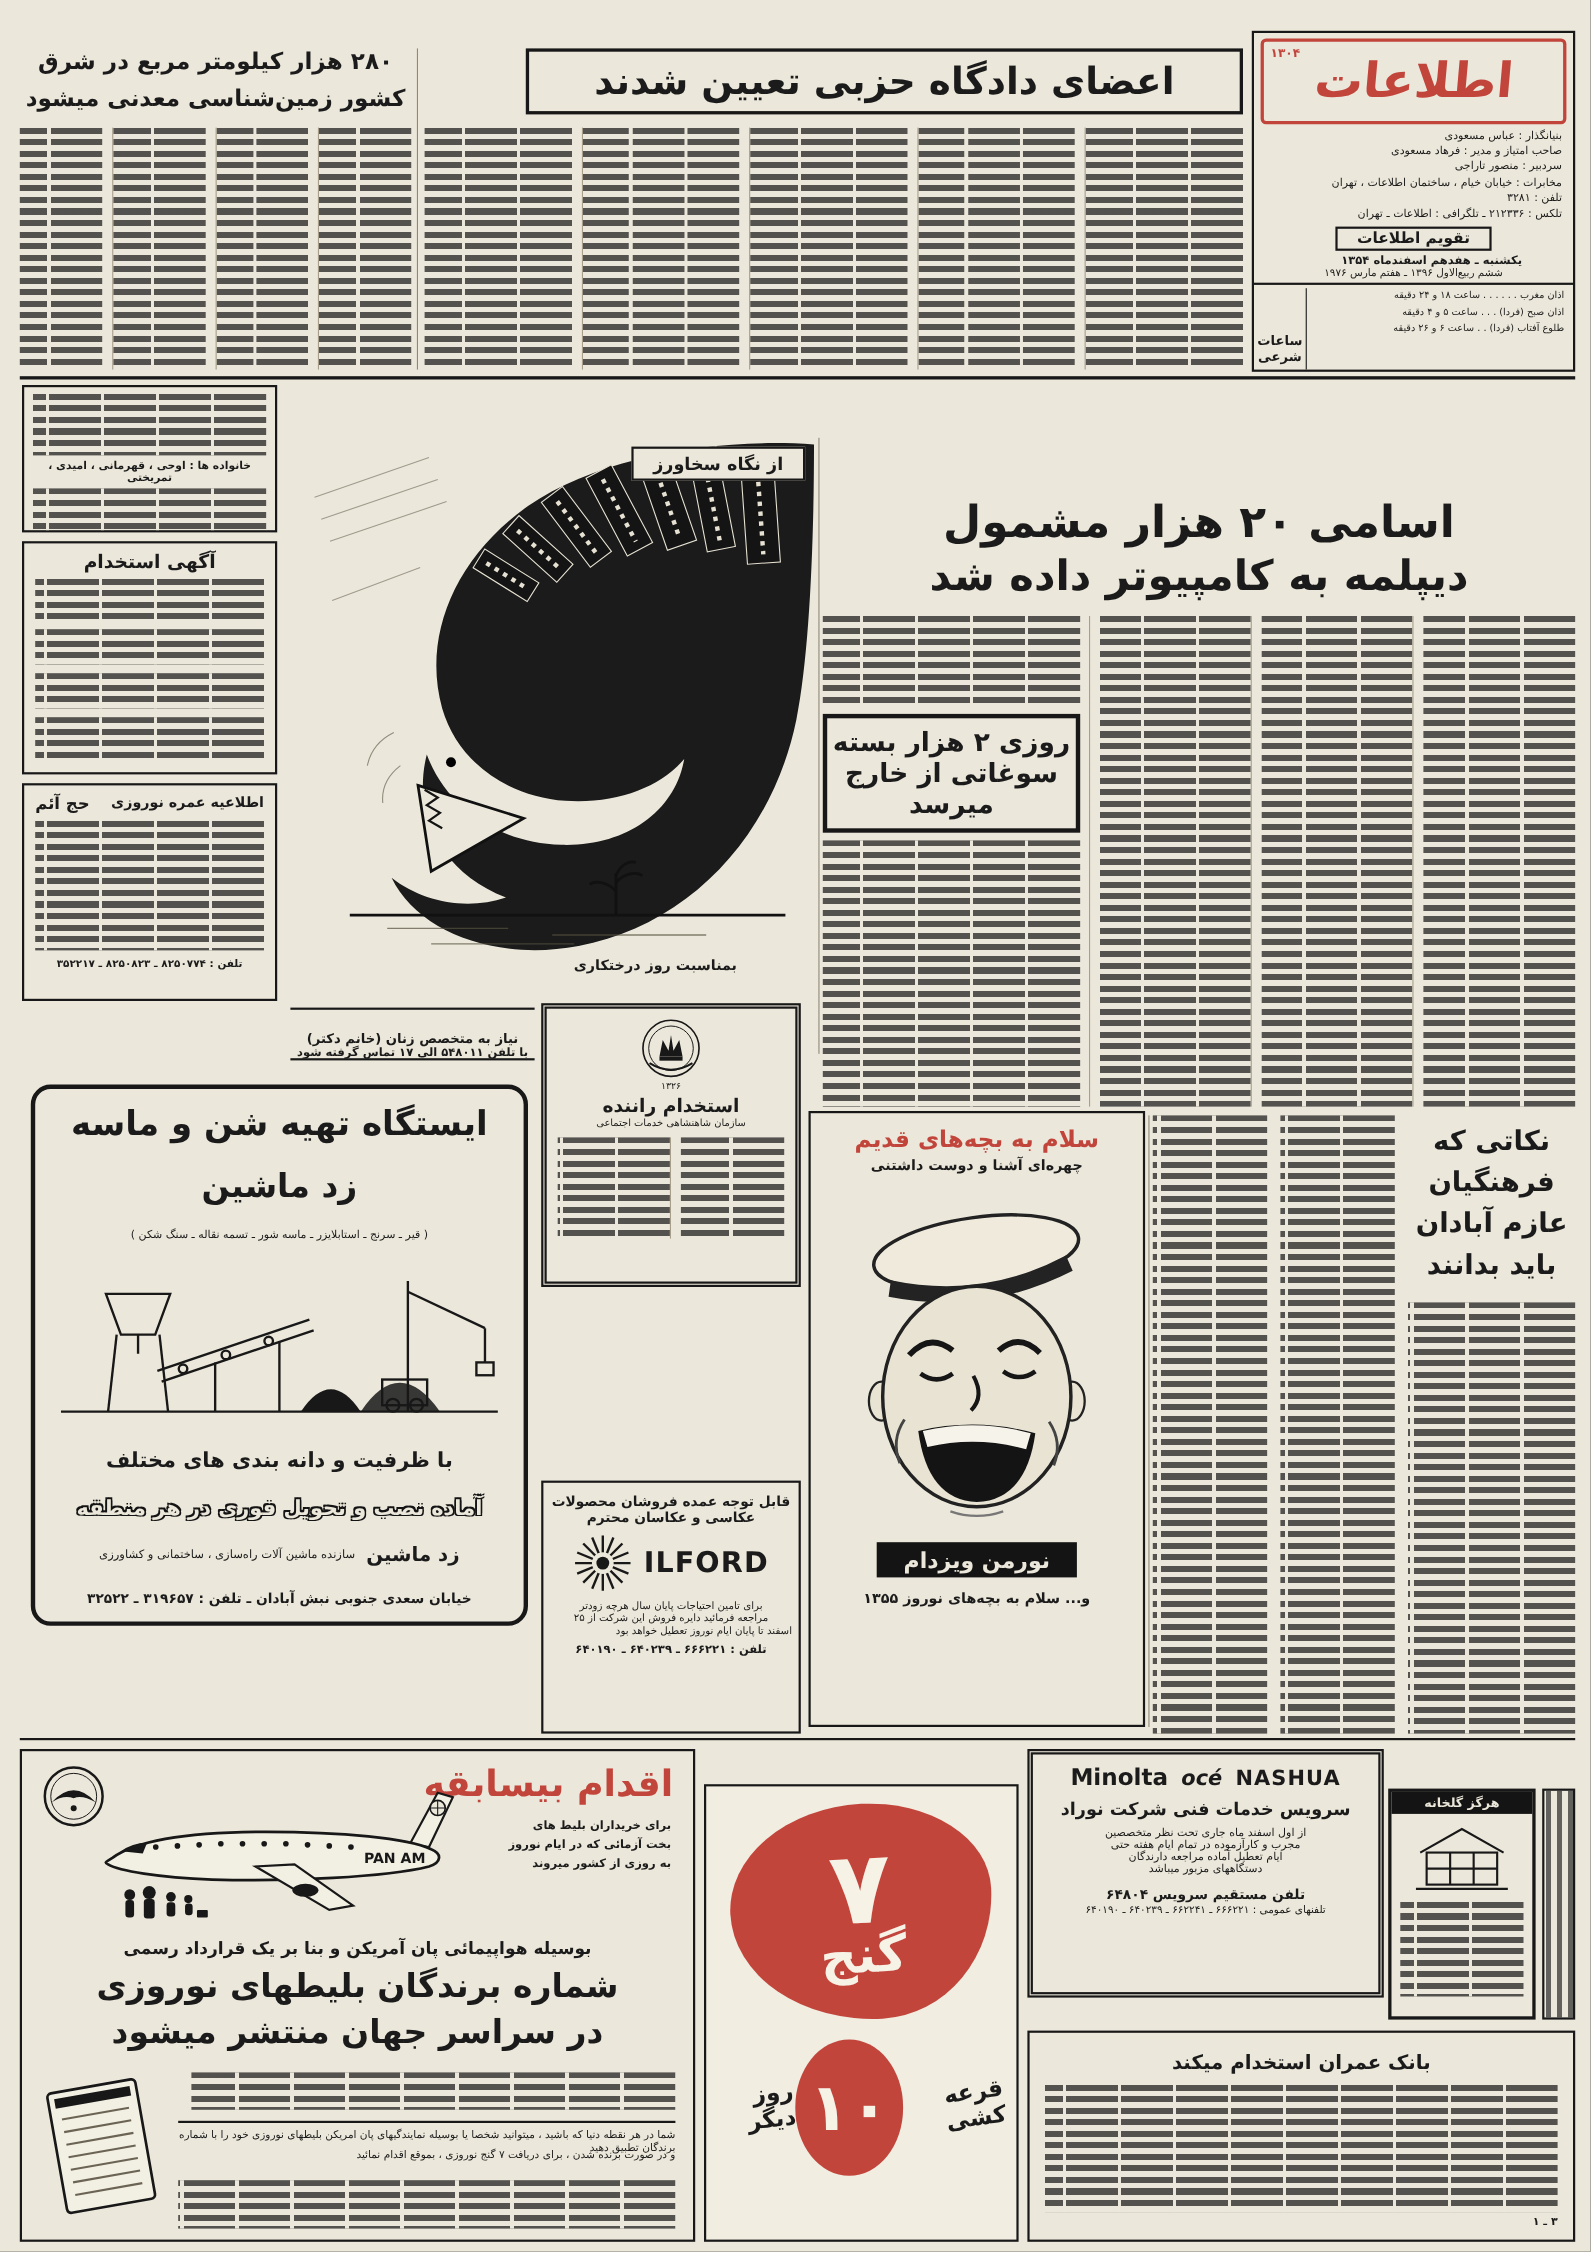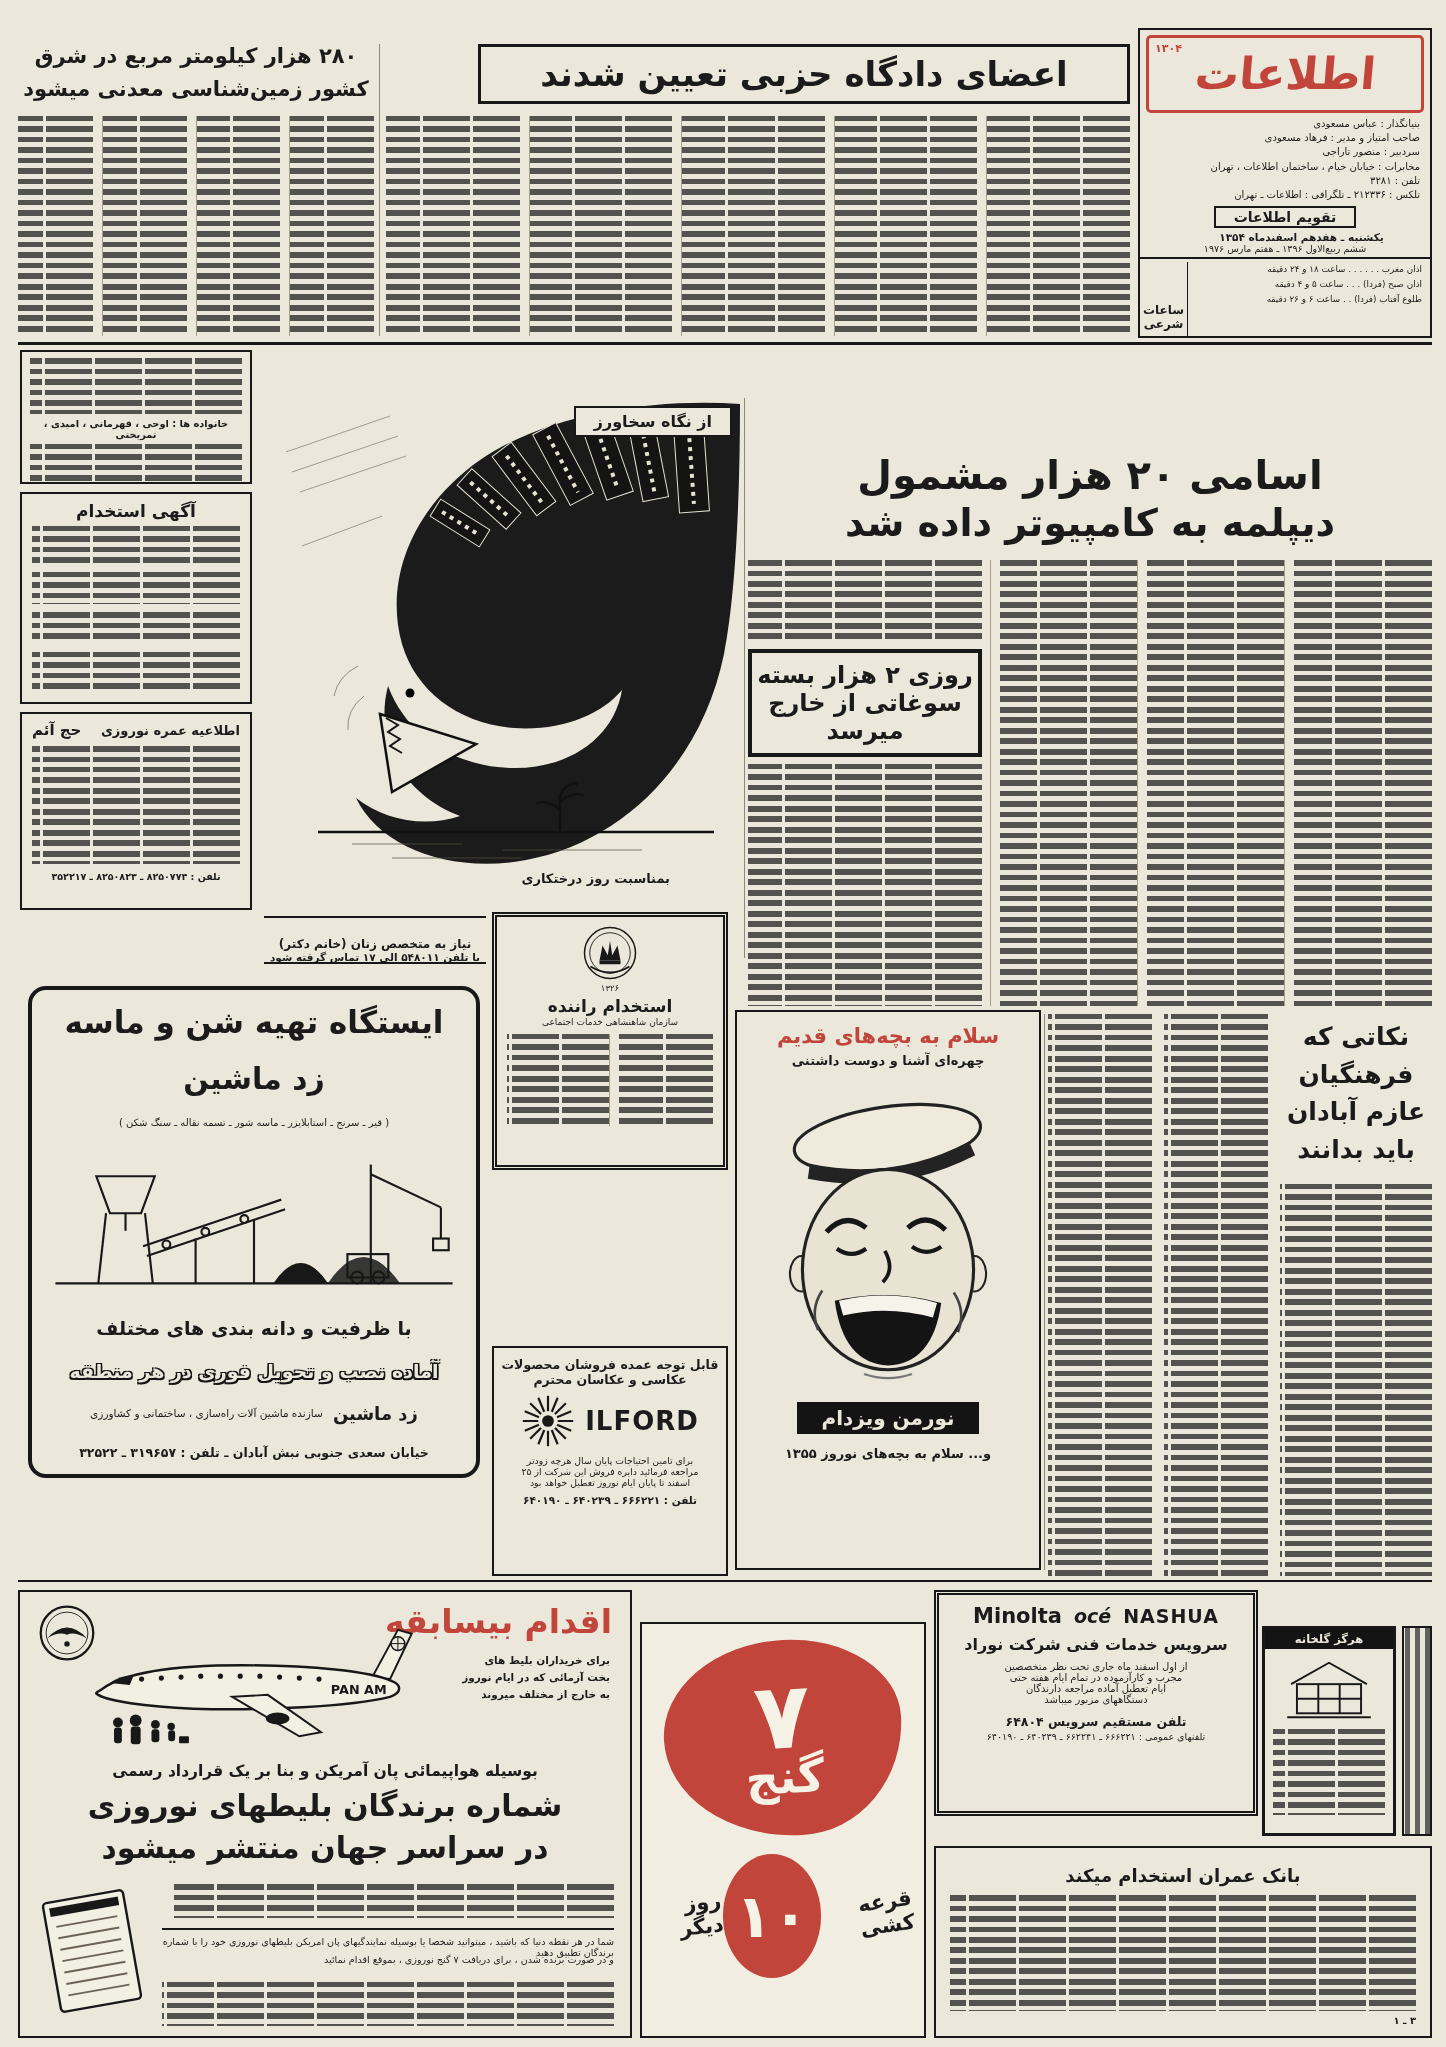--- a/index.html
+++ b/index.html
@@ -268,21 +268,21 @@
           <line x1="30" y1="2" x2="30" y2="58" transform="rotate(135 30 30)"></line>
           <line x1="30" y1="2" x2="30" y2="58" transform="rotate(157.5 30 30)"></line>
         </g>
         <circle cx="30" cy="30" r="11" fill="#ebe7da"></circle>
         <circle cx="30" cy="30" r="6.5" fill="#181818"></circle>
       </svg>
       <span class="b" style="font-size:26px;letter-spacing:1px;">ILFORD</span>
     </div>
     <div style="font-size:9.3px;">برای تامین احتیاجات پایان سال هرچه زودتر</div>
     <div style="font-size:9.3px;">مراجعه فرمائید دایره فروش این شرکت از ۲۵</div>
-    <div style="font-size:9.3px;">اسفند تا پایان ایام نوروز تعطیل خواهد بود</div>
+    <div style="font-size:9.3px;text-align:right;">اسفند تا پایان ایام نوروز تعطیل خواهد بود</div>
     <div class="b" style="font-size:10.5px;margin-top:6px;">تلفن : ۶۶۶۲۲۱ ـ ۶۴۰۲۳۹ ـ ۶۴۰۱۹۰</div>
   </div>
 
   <div class="abs c" style="left:28px;top:986px;width:452px;height:492px;border:4px solid #181818;border-radius:18px;padding:14px 10px;display:flex;flex-direction:column;align-items:center;justify-content:space-between;">
     <div class="b" style="font-size:31px;">ایستگاه تهیه شن و ماسه</div>
     <div class="b" style="font-size:30px;letter-spacing:4px;">زد ماشین</div>
     <div style="font-size:10px;">( قیر ـ سرنج ـ استابلایزر ـ ماسه شور ـ تسمه نقاله ـ سنگ شکن )</div>
     <svg viewBox="0 0 420 150" style="width:418px;height:146px;">
       <g stroke="#181818" stroke-width="2.2" fill="none">
         <line x1="6" y1="138" x2="414" y2="138"></line>
@@ -323,21 +323,21 @@
     <svg viewBox="0 0 64 64" style="position:absolute;left:18px;top:12px;width:58px;height:58px;">
       <circle cx="32" cy="32" r="29" fill="none" stroke="#181818" stroke-width="2.5"></circle>
       <circle cx="32" cy="32" r="23" fill="none" stroke="#181818" stroke-width="1"></circle>
       <path d="M10,38 Q32,14 54,38 Q40,30 32,34 Q22,30 10,38 Z" fill="#181818"></path>
       <circle cx="32" cy="44" r="3" fill="#181818"></circle>
     </svg>
     <div class="b red" style="position:absolute;right:18px;top:10px;font-size:33px;">اقدام بیسابقه</div>
     <div class="b" style="position:absolute;right:20px;top:60px;font-size:10.5px;text-align:right;line-height:1.6;">
       <div>برای خریداران بلیط های</div>
       <div>بخت آزمائی که در ایام نوروز</div>
-      <div>به خارج از مختلف میروند</div>
+      <div>به روزی از کشور میروند</div>
     </div>
     <svg viewBox="0 0 340 140" style="position:absolute;left:64px;top:24px;width:336px;height:138px;">
       <path d="M292,62 L318,14 L332,18 L310,64 Z" fill="#f2efe3" stroke="#181818" stroke-width="2"></path>
       <circle cx="318" cy="28" r="7" fill="#ebe7da" stroke="#181818" stroke-width="1.5"></circle>
       <path d="M311,28 h14 M318,21 v14" stroke="#181818" stroke-width="1"></path>
       <path d="M18,74 C40,58 90,50 160,50 C230,50 290,56 312,66 C322,70 322,78 310,82 C270,92 180,96 110,94 C60,92 24,86 14,80 C10,78 12,78 18,74 Z" fill="#f2efe3" stroke="#181818" stroke-width="2.5"></path>
       <path d="M150,82 L218,122 L240,118 L186,80 Z" fill="#f2efe3" stroke="#181818" stroke-width="2"></path>
       <ellipse cx="196" cy="104" rx="12" ry="6" fill="#181818"></ellipse>
       <path d="M26,68 q10,-8 24,-8 l-4,10 z" fill="#181818"></path>
       <g fill="#181818">

